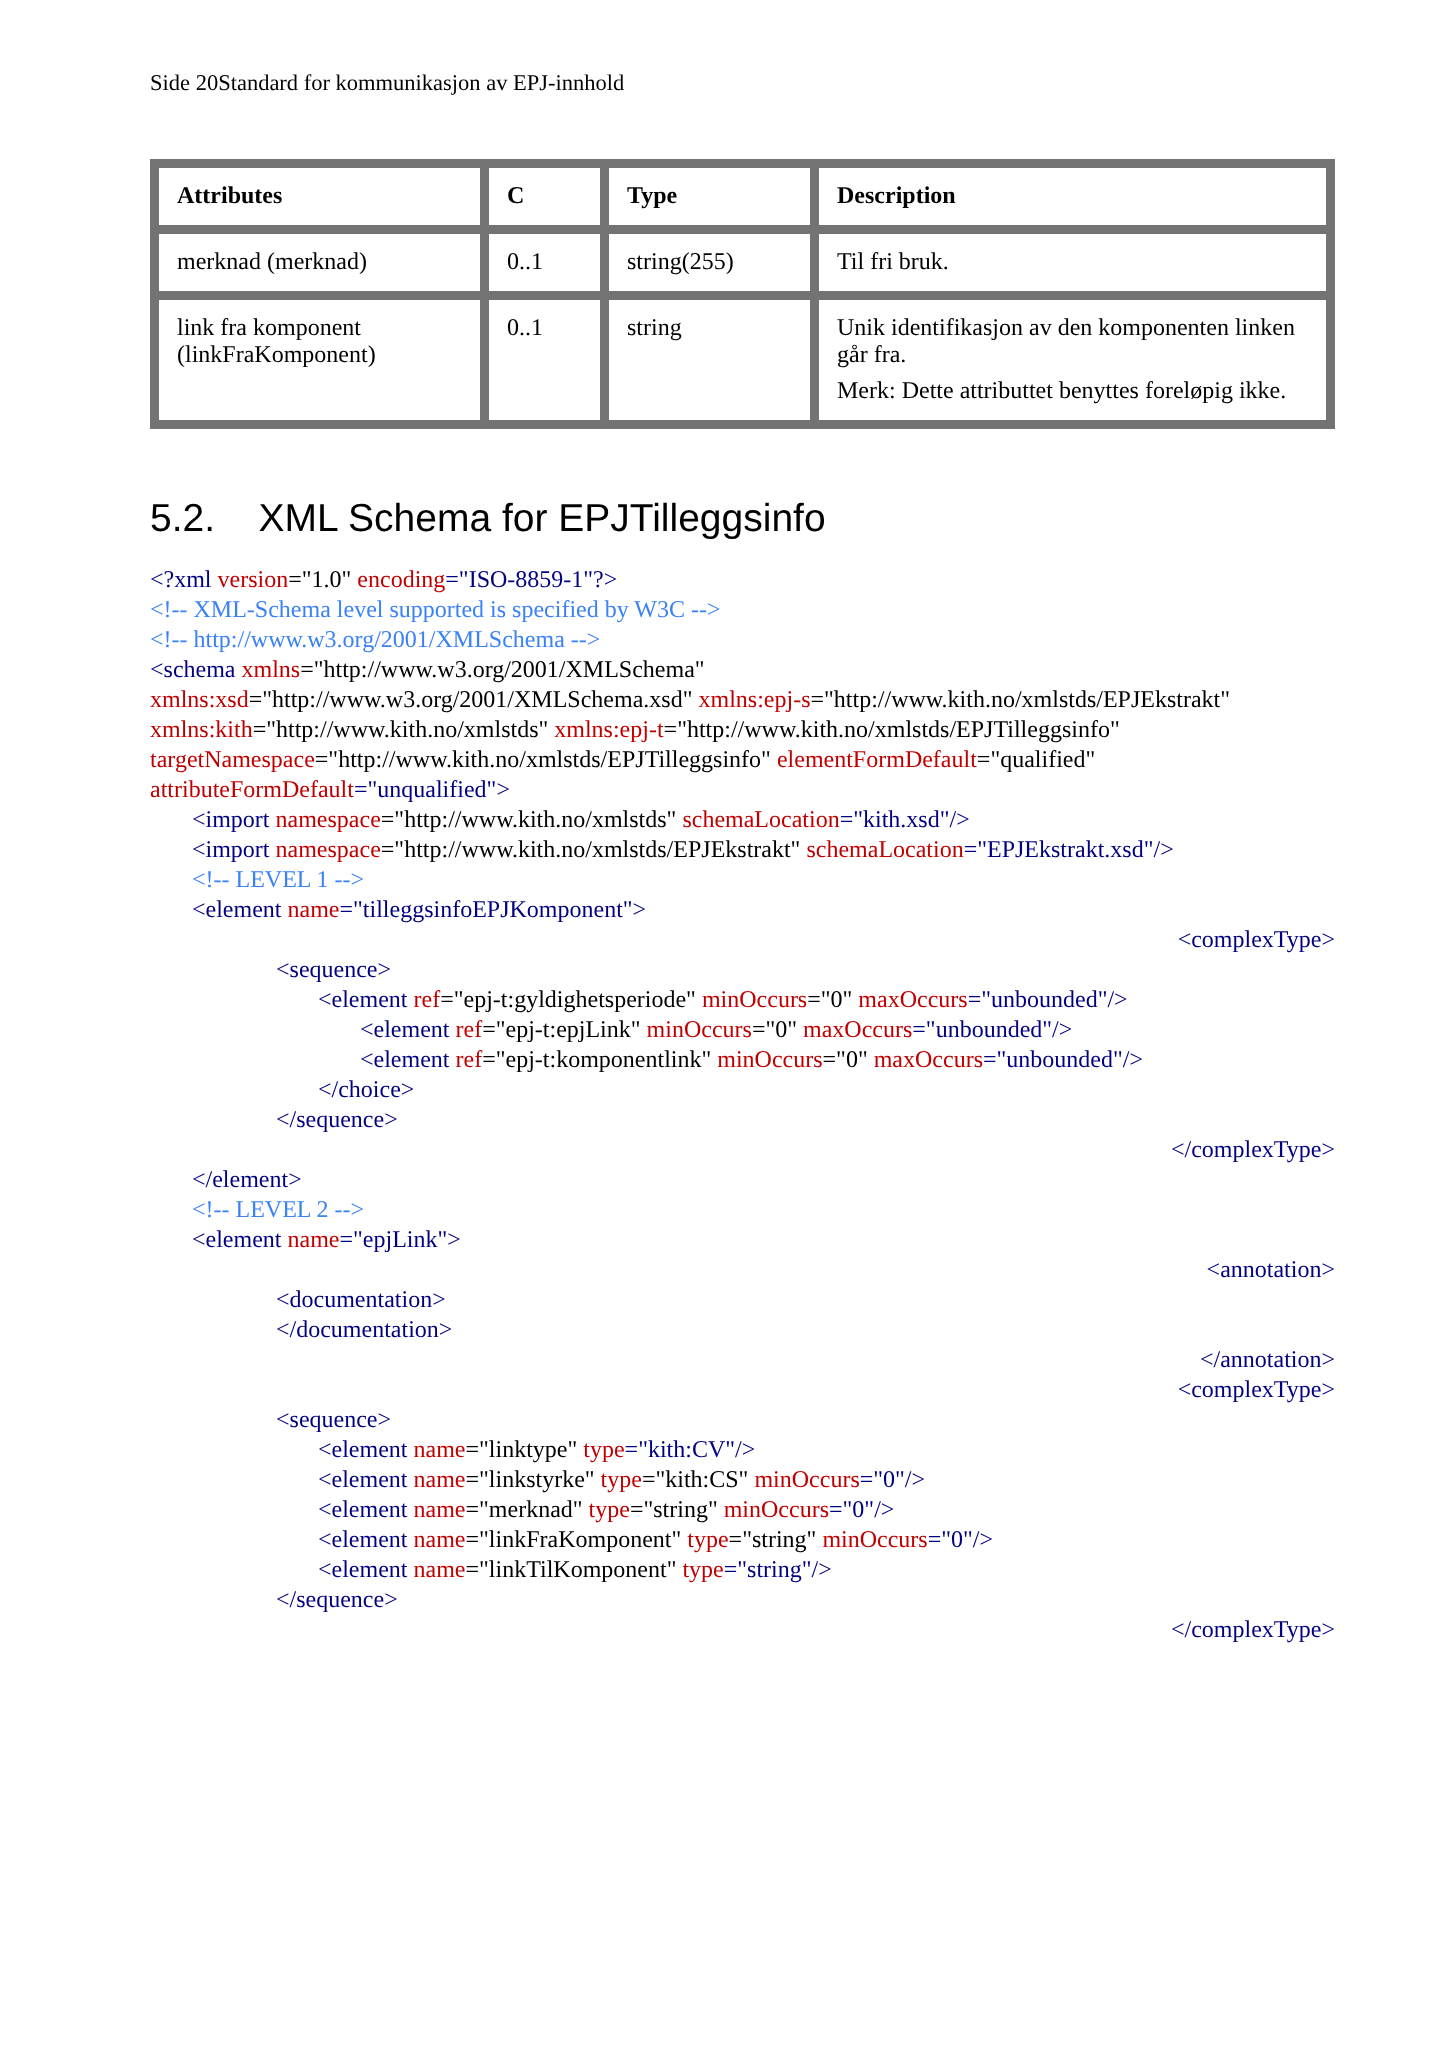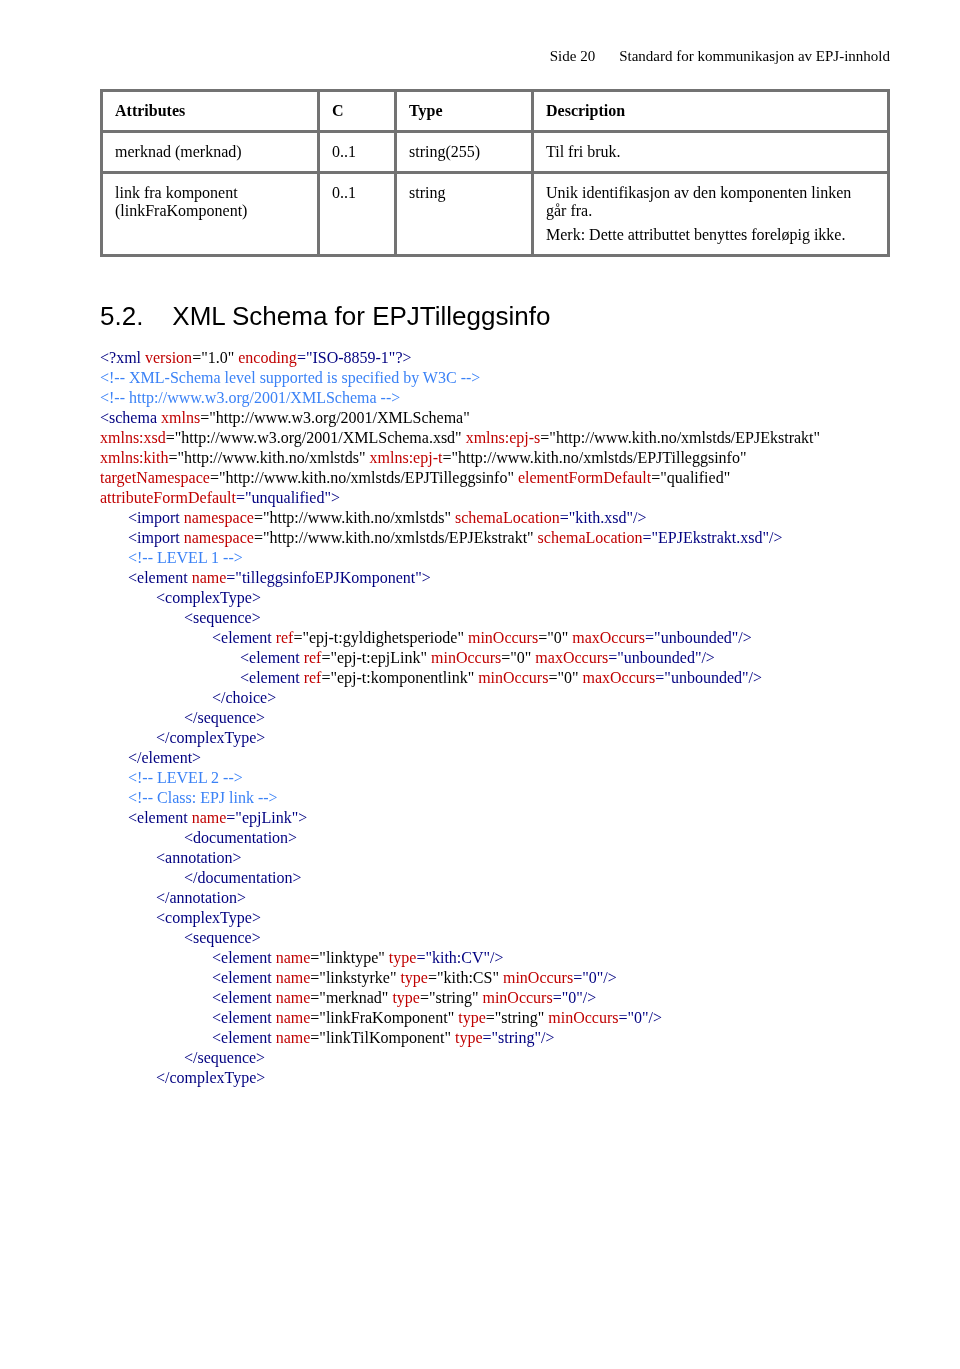--- a/index.html
+++ b/index.html
@@ -9,33 +9,32 @@
     margin: 0;
     padding: 0;
     width: 960px;
   }
   .page {
     padding: 48px 70px 40px 100px;
     box-sizing: border-box;
   }
   .header-row {
     display: flex;
-    justify-content: flex-end;
+    justify-content: flex-start;
     font-size: 15px;
-    margin-bottom: 24px;
-    gap: 24px;
+    margin-bottom: 41px;
   }
   table.attr {
     border-collapse: collapse;
     width: 100%;
     font-size: 16px;
     margin-bottom: 44px;
   }
   table.attr th, table.attr td {
-    border: 3px solid #737373;
+    border: 6px solid #737373;
     padding: 10px 12px;
     text-align: left;
     vertical-align: top;
   }
   table.attr th {
     font-weight: bold;
   }
   .col-attr { width: 190px; }
   .col-c { width: 50px; }
   .col-type { width: 110px; }
@@ -46,21 +45,21 @@
     margin: 0 0 16px 0;
   }
   .xml-block {
     font-family: "Times New Roman", Times, serif;
     font-size: 16px;
     line-height: 1.25;
     white-space: normal;
   }
   .xml-block .line { display: block; }
   .ind1 { padding-left: 28px; }
-  .ind2 { padding-left: 56px; }
+  .ind2 { padding-left: 56px; text-align: right; }
   .ind3 { padding-left: 84px; }
   .ind4 { padding-left: 112px; }
   .attrname { color: #c00000; }
   .comment  { color: #3b82f6; }
   .tag      { color: #000080; }
   .plain    { color: #000; }
 </style>
 </head>
 <body>
 
@@ -132,25 +131,24 @@
 
     <span class="line" style="padding-left:140px;"><span class="tag">&lt;element</span><span class="attrname"> ref</span><span class="plain">="epj-t:epjLink"</span><span class="attrname"> minOccurs</span><span class="plain">="0"</span><span class="attrname"> maxOccurs</span><span class="tag">="unbounded"/&gt;</span></span>
     <span class="line" style="padding-left:140px;"><span class="tag">&lt;element</span><span class="attrname"> ref</span><span class="plain">="epj-t:komponentlink"</span><span class="attrname"> minOccurs</span><span class="plain">="0"</span><span class="attrname"> maxOccurs</span><span class="tag">="unbounded"/&gt;</span></span>
     <span class="line ind4 tag">&lt;/choice&gt;</span>
     <span class="line ind3 tag">&lt;/sequence&gt;</span>
 
     <span class="line ind2 tag">&lt;/complexType&gt;</span>
     <span class="line ind1 tag">&lt;/element&gt;</span>
 
     <span class="line ind1 comment">&lt;!-- LEVEL 2 --&gt;</span>
-    <span class="line ind1 comment">&lt;!-- Class: EPJ link --&gt;</span>
 
     <span class="line ind1"><span class="tag">&lt;element</span><span class="attrname"> name</span><span class="tag">="epjLink"&gt;</span></span>
+    <span class="line ind2 tag">&lt;annotation&gt;</span>
     <span class="line ind3 tag">&lt;documentation&gt;</span>
-    <span class="line ind2 tag">&lt;annotation&gt;</span>
     <span class="line ind3 tag">&lt;/documentation&gt;</span>
     <span class="line ind2 tag">&lt;/annotation&gt;</span>
 
     <span class="line ind2 tag">&lt;complexType&gt;</span>
     <span class="line ind3 tag">&lt;sequence&gt;</span>
 
     <span class="line ind4"><span class="tag">&lt;element</span><span class="attrname"> name</span><span class="plain">="linktype"</span><span class="attrname"> type</span><span class="tag">="kith:CV"/&gt;</span></span>
 
     <span class="line ind4"><span class="tag">&lt;element</span><span class="attrname"> name</span><span class="plain">="linkstyrke"</span><span class="attrname"> type</span><span class="plain">="kith:CS"</span><span class="attrname"> minOccurs</span><span class="tag">="0"/&gt;</span></span>
 

